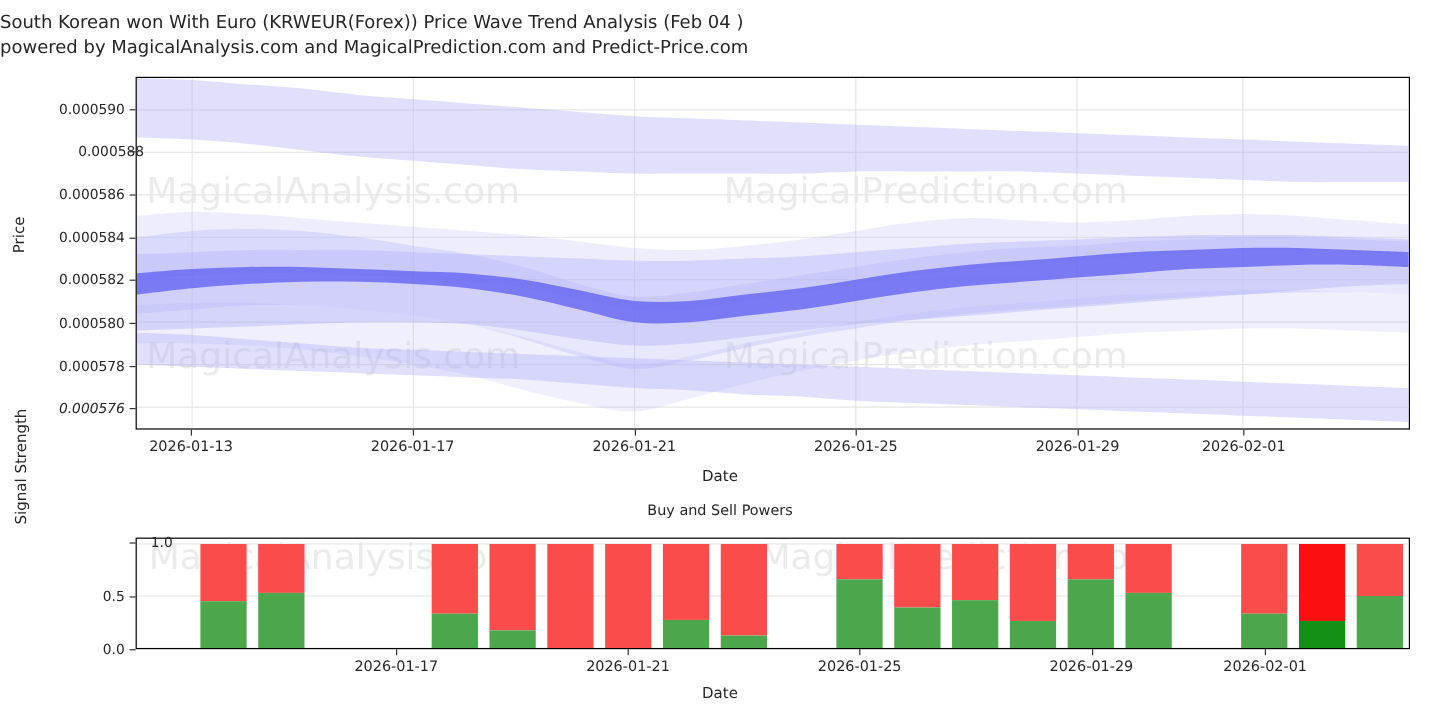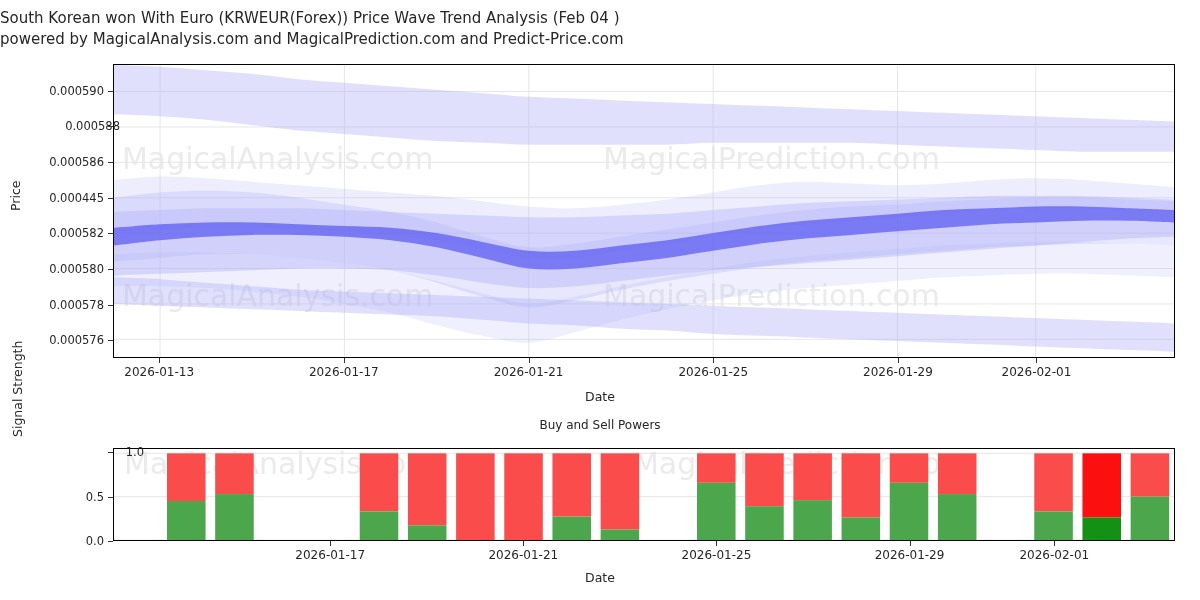--- a/index.html
+++ b/index.html
@@ -75,29 +75,29 @@
         <path d="M 0.00 0.00 C 7.70 0.30, 30.78 0.89, 46.17 1.78 C 61.57 2.67, 76.96 4.16, 92.35 5.35 C 107.74 6.53, 123.13 7.42, 138.52 8.91 C 153.91 10.39, 169.30 12.77, 184.70 14.25 C 200.09 15.74, 215.48 16.63, 230.87 17.82 C 246.26 19.01, 261.65 20.19, 277.04 21.38 C 292.43 22.57, 307.83 23.76, 323.22 24.95 C 338.61 26.13, 354.00 27.32, 369.39 28.51 C 384.78 29.70, 400.17 31.18, 415.57 32.07 C 430.96 32.96, 446.35 33.26, 461.74 33.85 C 477.13 34.45, 492.52 35.04, 507.91 35.64 C 523.30 36.23, 538.70 36.82, 554.09 37.42 C 569.48 38.01, 584.87 38.61, 600.26 39.20 C 615.65 39.79, 631.04 40.39, 646.43 40.98 C 661.83 41.58, 677.22 42.17, 692.61 42.76 C 708.00 43.36, 723.39 43.95, 738.78 44.55 C 754.17 45.14, 769.57 45.73, 784.96 46.33 C 800.35 46.92, 815.74 47.52, 831.13 48.11 C 846.52 48.70, 861.91 49.30, 877.30 49.89 C 892.70 50.48, 908.09 51.08, 923.48 51.67 C 938.87 52.27, 954.26 52.86, 969.65 53.45 C 985.04 54.05, 1000.43 54.64, 1015.83 55.24 C 1031.22 55.83, 1054.30 56.72, 1062.00 57.02 L 1062.00 87.31 C 1054.30 87.31, 1031.22 87.31, 1015.83 87.31 C 1000.43 87.31, 985.04 87.61, 969.65 87.31 C 954.26 87.01, 938.87 86.12, 923.48 85.53 C 908.09 84.93, 892.70 84.34, 877.30 83.75 C 861.91 83.15, 846.52 82.56, 831.13 81.96 C 815.74 81.37, 800.35 80.78, 784.96 80.18 C 769.57 79.59, 754.17 78.70, 738.78 78.40 C 723.39 78.10, 708.00 78.40, 692.61 78.40 C 677.22 78.40, 661.83 78.40, 646.43 78.40 C 631.04 78.40, 615.65 78.10, 600.26 78.40 C 584.87 78.70, 569.48 79.88, 554.09 80.18 C 538.70 80.48, 523.30 80.18, 507.91 80.18 C 492.52 80.18, 477.13 80.18, 461.74 80.18 C 446.35 80.18, 430.96 80.48, 415.57 80.18 C 400.17 79.88, 384.78 78.99, 369.39 78.40 C 354.00 77.81, 338.61 77.51, 323.22 76.62 C 307.83 75.73, 292.43 74.24, 277.04 73.05 C 261.65 71.87, 246.26 70.68, 230.87 69.49 C 215.48 68.30, 200.09 67.41, 184.70 65.93 C 169.30 64.44, 153.91 62.36, 138.52 60.58 C 123.13 58.80, 107.74 56.72, 92.35 55.24 C 76.96 53.75, 61.57 52.56, 46.17 51.67 C 30.78 50.78, 7.70 50.19, 0.00 49.89 Z" fill="#aeaefa" fill-opacity="0.38" stroke="none" stroke-linejoin="round"></path>
         <path d="M 0.00 213.82 C 7.70 214.12, 30.78 214.71, 46.17 215.60 C 61.57 216.49, 76.96 217.98, 92.35 219.16 C 107.74 220.35, 123.13 221.54, 138.52 222.73 C 153.91 223.92, 169.30 225.40, 184.70 226.29 C 200.09 227.18, 215.48 227.48, 230.87 228.07 C 246.26 228.67, 261.65 229.26, 277.04 229.85 C 292.43 230.45, 307.83 231.04, 323.22 231.64 C 338.61 232.23, 354.00 232.82, 369.39 233.42 C 384.78 234.01, 400.17 234.61, 415.57 235.20 C 430.96 235.79, 446.35 236.39, 461.74 236.98 C 477.13 237.58, 492.52 238.17, 507.91 238.76 C 523.30 239.36, 538.70 239.95, 554.09 240.55 C 569.48 241.14, 584.87 241.73, 600.26 242.33 C 615.65 242.92, 631.04 243.52, 646.43 244.11 C 661.83 244.70, 677.22 245.30, 692.61 245.89 C 708.00 246.48, 723.39 247.08, 738.78 247.67 C 754.17 248.27, 769.57 248.86, 784.96 249.45 C 800.35 250.05, 815.74 250.64, 831.13 251.24 C 846.52 251.83, 861.91 252.42, 877.30 253.02 C 892.70 253.61, 908.09 254.21, 923.48 254.80 C 938.87 255.39, 954.26 255.99, 969.65 256.58 C 985.04 257.18, 1000.43 257.77, 1015.83 258.36 C 1031.22 258.96, 1054.30 259.85, 1062.00 260.15 L 1062.00 288.65 C 1054.30 288.36, 1031.22 287.47, 1015.83 286.87 C 1000.43 286.28, 985.04 285.68, 969.65 285.09 C 954.26 284.50, 938.87 283.90, 923.48 283.31 C 908.09 282.72, 892.70 282.12, 877.30 281.53 C 861.91 280.93, 846.52 280.34, 831.13 279.75 C 815.74 279.15, 800.35 278.56, 784.96 277.96 C 769.57 277.37, 754.17 276.78, 738.78 276.18 C 723.39 275.59, 708.00 274.99, 692.61 274.40 C 677.22 273.81, 661.83 273.21, 646.43 272.62 C 631.04 272.02, 615.65 271.73, 600.26 270.84 C 584.87 269.95, 569.48 268.16, 554.09 267.27 C 538.70 266.38, 523.30 266.38, 507.91 265.49 C 492.52 264.60, 477.13 262.82, 461.74 261.93 C 446.35 261.04, 430.96 261.04, 415.57 260.15 C 400.17 259.25, 384.78 257.77, 369.39 256.58 C 354.00 255.39, 338.61 253.91, 323.22 253.02 C 307.83 252.13, 292.43 251.83, 277.04 251.24 C 261.65 250.64, 246.26 250.05, 230.87 249.45 C 215.48 248.86, 200.09 248.27, 184.70 247.67 C 169.30 247.08, 153.91 246.48, 138.52 245.89 C 123.13 245.30, 107.74 244.70, 92.35 244.11 C 76.96 243.52, 61.57 242.92, 46.17 242.33 C 30.78 241.73, 7.70 240.84, 0.00 240.55 Z" fill="#aeaefa" fill-opacity="0.38" stroke="none" stroke-linejoin="round"></path>
         <path d="M 0.00 147.89 C 7.70 147.59, 30.78 146.70, 46.17 146.11 C 61.57 145.52, 76.96 144.62, 92.35 144.33 C 107.74 144.03, 123.13 144.33, 138.52 144.33 C 153.91 144.33, 169.30 144.03, 184.70 144.33 C 200.09 144.62, 215.48 145.52, 230.87 146.11 C 246.26 146.70, 261.65 147.30, 277.04 147.89 C 292.43 148.48, 307.83 149.08, 323.22 149.67 C 338.61 150.27, 354.00 150.86, 369.39 151.45 C 384.78 152.05, 400.17 152.94, 415.57 153.24 C 430.96 153.53, 446.35 153.53, 461.74 153.24 C 477.13 152.94, 492.52 152.05, 507.91 151.45 C 523.30 150.86, 538.70 150.56, 554.09 149.67 C 569.48 148.78, 584.87 147.30, 600.26 146.11 C 615.65 144.92, 631.04 143.73, 646.43 142.55 C 661.83 141.36, 677.22 139.87, 692.61 138.98 C 708.00 138.09, 723.39 137.79, 738.78 137.20 C 754.17 136.61, 769.57 136.01, 784.96 135.42 C 800.35 134.82, 815.74 134.23, 831.13 133.64 C 846.52 133.04, 861.91 132.15, 877.30 131.85 C 892.70 131.56, 908.09 131.85, 923.48 131.85 C 938.87 131.85, 954.26 131.56, 969.65 131.85 C 985.04 132.15, 1000.43 133.04, 1015.83 133.64 C 1031.22 134.23, 1054.30 135.12, 1062.00 135.42 L 1062.00 172.84 C 1054.30 173.13, 1031.22 173.73, 1015.83 174.62 C 1000.43 175.51, 985.04 176.99, 969.65 178.18 C 954.26 179.37, 938.87 180.56, 923.48 181.75 C 908.09 182.93, 892.70 184.12, 877.30 185.31 C 861.91 186.50, 846.52 187.68, 831.13 188.87 C 815.74 190.06, 800.35 191.25, 784.96 192.44 C 769.57 193.62, 754.17 194.81, 738.78 196.00 C 723.39 197.19, 708.00 198.38, 692.61 199.56 C 677.22 200.75, 661.83 201.94, 646.43 203.13 C 631.04 204.32, 615.65 205.21, 600.26 206.69 C 584.87 208.18, 569.48 210.25, 554.09 212.04 C 538.70 213.82, 523.30 215.60, 507.91 217.38 C 492.52 219.16, 477.13 221.54, 461.74 222.73 C 446.35 223.92, 430.96 225.10, 415.57 224.51 C 400.17 223.92, 384.78 221.24, 369.39 219.16 C 354.00 217.08, 338.61 214.12, 323.22 212.04 C 307.83 209.96, 292.43 207.88, 277.04 206.69 C 261.65 205.50, 246.26 205.21, 230.87 204.91 C 215.48 204.61, 200.09 204.61, 184.70 204.91 C 169.30 205.21, 153.91 206.10, 138.52 206.69 C 123.13 207.28, 107.74 207.88, 92.35 208.47 C 76.96 209.07, 61.57 209.66, 46.17 210.25 C 30.78 210.85, 7.70 211.74, 0.00 212.04 Z" fill="#aeaefa" fill-opacity="0.4" stroke="none" stroke-linejoin="round"></path>
         <path d="M 0.00 115.82 C 7.70 115.22, 30.78 112.55, 46.17 112.25 C 61.57 111.96, 76.96 113.15, 92.35 114.04 C 107.74 114.93, 123.13 116.41, 138.52 117.60 C 153.91 118.79, 169.30 119.98, 184.70 121.16 C 200.09 122.35, 215.48 123.54, 230.87 124.73 C 246.26 125.92, 261.65 127.10, 277.04 128.29 C 292.43 129.48, 307.83 130.37, 323.22 131.85 C 338.61 133.34, 354.00 135.42, 369.39 137.20 C 384.78 138.98, 400.17 141.36, 415.57 142.55 C 430.96 143.73, 446.35 144.62, 461.74 144.33 C 477.13 144.03, 492.52 142.25, 507.91 140.76 C 523.30 139.28, 538.70 137.50, 554.09 135.42 C 569.48 133.34, 584.87 130.67, 600.26 128.29 C 615.65 125.92, 631.04 122.95, 646.43 121.16 C 661.83 119.38, 677.22 117.90, 692.61 117.60 C 708.00 117.30, 723.39 118.79, 738.78 119.38 C 754.17 119.98, 769.57 121.16, 784.96 121.16 C 800.35 121.16, 815.74 120.27, 831.13 119.38 C 846.52 118.49, 861.91 116.71, 877.30 115.82 C 892.70 114.93, 908.09 114.04, 923.48 114.04 C 938.87 114.04, 954.26 114.93, 969.65 115.82 C 985.04 116.71, 1000.43 118.19, 1015.83 119.38 C 1031.22 120.57, 1054.30 122.35, 1062.00 122.95 L 1062.00 147.89 C 1054.30 147.59, 1031.22 146.70, 1015.83 146.11 C 1000.43 145.52, 985.04 144.62, 969.65 144.33 C 954.26 144.03, 938.87 144.03, 923.48 144.33 C 908.09 144.62, 892.70 145.22, 877.30 146.11 C 861.91 147.00, 846.52 148.48, 831.13 149.67 C 815.74 150.86, 800.35 152.05, 784.96 153.24 C 769.57 154.42, 754.17 155.61, 738.78 156.80 C 723.39 157.99, 708.00 158.88, 692.61 160.36 C 677.22 161.85, 661.83 163.63, 646.43 165.71 C 631.04 167.79, 615.65 170.46, 600.26 172.84 C 584.87 175.21, 569.48 177.59, 554.09 179.96 C 538.70 182.34, 523.30 184.72, 507.91 187.09 C 492.52 189.47, 477.13 193.03, 461.74 194.22 C 446.35 195.41, 430.96 195.70, 415.57 194.22 C 400.17 192.73, 384.78 188.28, 369.39 185.31 C 354.00 182.34, 338.61 178.78, 323.22 176.40 C 307.83 174.02, 292.43 172.54, 277.04 171.05 C 261.65 169.57, 246.26 168.38, 230.87 167.49 C 215.48 166.60, 200.09 166.30, 184.70 165.71 C 169.30 165.12, 153.91 164.22, 138.52 163.93 C 123.13 163.63, 107.74 163.63, 92.35 163.93 C 76.96 164.22, 61.57 164.82, 46.17 165.71 C 30.78 166.60, 7.70 168.68, 0.00 169.27 Z" fill="#aeaefa" fill-opacity="0.22" stroke="none" stroke-linejoin="round"></path>
         <path d="M 0.00 163.93 C 7.70 163.33, 30.78 161.25, 46.17 160.36 C 61.57 159.47, 76.96 158.88, 92.35 158.58 C 107.74 158.28, 123.13 158.28, 138.52 158.58 C 153.91 158.88, 169.30 159.77, 184.70 160.36 C 200.09 160.96, 215.48 161.55, 230.87 162.15 C 246.26 162.74, 261.65 162.74, 277.04 163.93 C 292.43 165.12, 307.83 166.90, 323.22 169.27 C 338.61 171.65, 354.00 175.21, 369.39 178.18 C 384.78 181.15, 400.17 185.61, 415.57 187.09 C 430.96 188.58, 446.35 187.98, 461.74 187.09 C 477.13 186.20, 492.52 183.53, 507.91 181.75 C 523.30 179.96, 538.70 178.48, 554.09 176.40 C 569.48 174.32, 584.87 171.65, 600.26 169.27 C 615.65 166.90, 631.04 164.22, 646.43 162.15 C 661.83 160.07, 677.22 158.28, 692.61 156.80 C 708.00 155.32, 723.39 154.42, 738.78 153.24 C 754.17 152.05, 769.57 150.86, 784.96 149.67 C 800.35 148.48, 815.74 147.00, 831.13 146.11 C 846.52 145.22, 861.91 144.92, 877.30 144.33 C 892.70 143.73, 908.09 142.84, 923.48 142.55 C 938.87 142.25, 954.26 142.25, 969.65 142.55 C 985.04 142.84, 1000.43 143.73, 1015.83 144.33 C 1031.22 144.92, 1054.30 145.81, 1062.00 146.11 L 1062.00 158.58 C 1054.30 158.28, 1031.22 157.10, 1015.83 156.80 C 1000.43 156.50, 985.04 156.50, 969.65 156.80 C 954.26 157.10, 938.87 157.99, 923.48 158.58 C 908.09 159.18, 892.70 159.47, 877.30 160.36 C 861.91 161.25, 846.52 162.74, 831.13 163.93 C 815.74 165.12, 800.35 166.30, 784.96 167.49 C 769.57 168.68, 754.17 169.87, 738.78 171.05 C 723.39 172.24, 708.00 173.13, 692.61 174.62 C 677.22 176.10, 661.83 177.88, 646.43 179.96 C 631.04 182.04, 615.65 184.72, 600.26 187.09 C 584.87 189.47, 569.48 192.14, 554.09 194.22 C 538.70 196.30, 523.30 197.78, 507.91 199.56 C 492.52 201.35, 477.13 204.02, 461.74 204.91 C 446.35 205.80, 430.96 206.69, 415.57 204.91 C 400.17 203.13, 384.78 197.78, 369.39 194.22 C 354.00 190.65, 338.61 186.50, 323.22 183.53 C 307.83 180.56, 292.43 178.18, 277.04 176.40 C 261.65 174.62, 246.26 173.73, 230.87 172.84 C 215.48 171.95, 200.09 171.35, 184.70 171.05 C 169.30 170.76, 153.91 170.76, 138.52 171.05 C 123.13 171.35, 107.74 171.95, 92.35 172.84 C 76.96 173.73, 61.57 174.92, 46.17 176.40 C 30.78 177.88, 7.70 180.85, 0.00 181.75 Z" fill="#3333ee" fill-opacity="0.72" stroke="none" stroke-linejoin="round"></path>
         <path d="M 0.00 133.64 C 7.70 132.75, 30.78 129.48, 46.17 128.29 C 61.57 127.10, 76.96 126.51, 92.35 126.51 C 107.74 126.51, 123.13 127.10, 138.52 128.29 C 153.91 129.48, 169.30 131.56, 184.70 133.64 C 200.09 135.72, 215.48 138.39, 230.87 140.76 C 246.26 143.14, 261.65 144.92, 277.04 147.89 C 292.43 150.86, 307.83 154.42, 323.22 158.58 C 338.61 162.74, 354.00 168.68, 369.39 172.84 C 384.78 176.99, 400.17 182.34, 415.57 183.53 C 430.96 184.72, 446.35 181.75, 461.74 179.96 C 477.13 178.18, 492.52 175.21, 507.91 172.84 C 523.30 170.46, 538.70 168.08, 554.09 165.71 C 569.48 163.33, 584.87 160.96, 600.26 158.58 C 615.65 156.21, 631.04 153.53, 646.43 151.45 C 661.83 149.38, 677.22 147.59, 692.61 146.11 C 708.00 144.62, 723.39 143.44, 738.78 142.55 C 754.17 141.65, 769.57 141.65, 784.96 140.76 C 800.35 139.87, 815.74 138.09, 831.13 137.20 C 846.52 136.31, 861.91 136.01, 877.30 135.42 C 892.70 134.82, 908.09 133.93, 923.48 133.64 C 938.87 133.34, 954.26 133.34, 969.65 133.64 C 985.04 133.93, 1000.43 134.82, 1015.83 135.42 C 1031.22 136.01, 1054.30 136.90, 1062.00 137.20 L 1062.00 181.75 C 1054.30 181.45, 1031.22 180.26, 1015.83 179.96 C 1000.43 179.67, 985.04 179.67, 969.65 179.96 C 954.26 180.26, 938.87 181.15, 923.48 181.75 C 908.09 182.34, 892.70 182.64, 877.30 183.53 C 861.91 184.42, 846.52 185.90, 831.13 187.09 C 815.74 188.28, 800.35 189.47, 784.96 190.65 C 769.57 191.84, 754.17 193.03, 738.78 194.22 C 723.39 195.41, 708.00 196.30, 692.61 197.78 C 677.22 199.27, 661.83 201.05, 646.43 203.13 C 631.04 205.21, 615.65 207.88, 600.26 210.25 C 584.87 212.63, 569.48 214.71, 554.09 217.38 C 538.70 220.05, 523.30 223.02, 507.91 226.29 C 492.52 229.56, 477.13 234.01, 461.74 236.98 C 446.35 239.95, 430.96 244.70, 415.57 244.11 C 400.17 243.52, 384.78 237.58, 369.39 233.42 C 354.00 229.26, 338.61 223.62, 323.22 219.16 C 307.83 214.71, 292.43 209.96, 277.04 206.69 C 261.65 203.42, 246.26 201.64, 230.87 199.56 C 215.48 197.48, 200.09 195.70, 184.70 194.22 C 169.30 192.73, 153.91 191.25, 138.52 190.65 C 123.13 190.06, 107.74 190.06, 92.35 190.65 C 76.96 191.25, 61.57 193.03, 46.17 194.22 C 30.78 195.41, 7.70 197.19, 0.00 197.78 Z" fill="#aeaefa" fill-opacity="0.3" stroke="none" stroke-linejoin="round"></path>
         <path d="M 0.00 190.65 C 7.70 190.36, 30.78 189.17, 46.17 188.87 C 61.57 188.58, 76.96 188.58, 92.35 188.87 C 107.74 189.17, 123.13 189.76, 138.52 190.65 C 153.91 191.55, 169.30 192.73, 184.70 194.22 C 200.09 195.70, 215.48 197.48, 230.87 199.56 C 246.26 201.64, 261.65 203.72, 277.04 206.69 C 292.43 209.66, 307.83 213.52, 323.22 217.38 C 338.61 221.24, 354.00 225.99, 369.39 229.85 C 384.78 233.72, 400.17 239.95, 415.57 240.55 C 430.96 241.14, 446.35 236.39, 461.74 233.42 C 477.13 230.45, 492.52 225.99, 507.91 222.73 C 523.30 219.46, 538.70 216.79, 554.09 213.82 C 569.48 210.85, 584.87 207.58, 600.26 204.91 C 615.65 202.24, 631.04 199.86, 646.43 197.78 C 661.83 195.70, 677.22 193.92, 692.61 192.44 C 708.00 190.95, 723.39 190.06, 738.78 188.87 C 754.17 187.68, 769.57 186.50, 784.96 185.31 C 800.35 184.12, 815.74 182.64, 831.13 181.75 C 846.52 180.85, 861.91 180.56, 877.30 179.96 C 892.70 179.37, 908.09 178.48, 923.48 178.18 C 938.87 177.88, 954.26 177.88, 969.65 178.18 C 985.04 178.48, 1000.43 179.37, 1015.83 179.96 C 1031.22 180.56, 1054.30 181.45, 1062.00 181.75 L 1062.00 213.82 C 1054.30 213.52, 1031.22 212.63, 1015.83 212.04 C 1000.43 211.44, 985.04 210.55, 969.65 210.25 C 954.26 209.96, 938.87 209.96, 923.48 210.25 C 908.09 210.55, 892.70 211.44, 877.30 212.04 C 861.91 212.63, 846.52 212.93, 831.13 213.82 C 815.74 214.71, 800.35 216.19, 784.96 217.38 C 769.57 218.57, 754.17 219.76, 738.78 220.95 C 723.39 222.13, 708.00 223.02, 692.61 224.51 C 677.22 225.99, 661.83 227.78, 646.43 229.85 C 631.04 231.93, 615.65 234.31, 600.26 236.98 C 584.87 239.65, 569.48 242.62, 554.09 245.89 C 538.70 249.16, 523.30 252.72, 507.91 256.58 C 492.52 260.44, 477.13 265.19, 461.74 269.05 C 446.35 272.92, 430.96 279.15, 415.57 279.75 C 400.17 280.34, 384.78 275.59, 369.39 272.62 C 354.00 269.65, 338.61 265.79, 323.22 261.93 C 307.83 258.07, 292.43 253.02, 277.04 249.45 C 261.65 245.89, 246.26 243.22, 230.87 240.55 C 215.48 237.87, 200.09 235.50, 184.70 233.42 C 169.30 231.34, 153.91 229.56, 138.52 228.07 C 123.13 226.59, 107.74 225.40, 92.35 224.51 C 76.96 223.62, 61.57 223.02, 46.17 222.73 C 30.78 222.43, 7.70 222.73, 0.00 222.73 Z" fill="#aeaefa" fill-opacity="0.2" stroke="none" stroke-linejoin="round"></path>
       </svg>
   </div>
   <div id="price-ylabels">
-      <div class="ylabel-txt" style="left: 0px; width: 104px; top: 340.182px;">0.000576</div>
+      <div class="ylabel-txt" style="left: 0px; width: 104px; top: 340.182px; font-style: italic;">0.000576</div>
       <div class="ytick" style="left: 108px; top: 340.182px;"></div>
       <div class="ylabel-txt" style="left: 0px; width: 104px; top: 304.545px;">0.000578</div>
       <div class="ytick" style="left: 108px; top: 304.545px;"></div>
       <div class="ylabel-txt" style="left: 0px; width: 104px; top: 268.909px;">0.000580</div>
       <div class="ytick" style="left: 108px; top: 268.909px;"></div>
       <div class="ylabel-txt" style="left: 0px; width: 104px; top: 233.273px;">0.000582</div>
       <div class="ytick" style="left: 108px; top: 233.273px;"></div>
-      <div class="ylabel-txt" style="left: 0px; width: 104px; top: 197.636px;">0.000445</div>
+      <div class="ylabel-txt" style="left: 0px; width: 104px; top: 197.636px;">0.000584</div>
       <div class="ytick" style="left: 108px; top: 197.636px;"></div>
       <div class="ylabel-txt" style="left: 0px; width: 104px; top: 162px;">0.000586</div>
       <div class="ytick" style="left: 108px; top: 162px;"></div>
       <div class="ylabel-txt" style="left: 16px; width: 104px; top: 126.364px;">0.000588</div>
       <div class="ytick" style="left: 108px; top: 126.364px;"></div>
       <div class="ylabel-txt" style="left: 0px; width: 104px; top: 90.7273px;">0.000590</div>
       <div class="ytick" style="left: 108px; top: 90.7273px;"></div>
       <div class="xlabel-txt" style="left: 159.174px; top: 365px;">2026-01-13</div>
       <div class="xtick" style="left: 159.174px; top: 358px;"></div>
       <div class="xlabel-txt" style="left: 343.87px; top: 365px;">2026-01-17</div>

